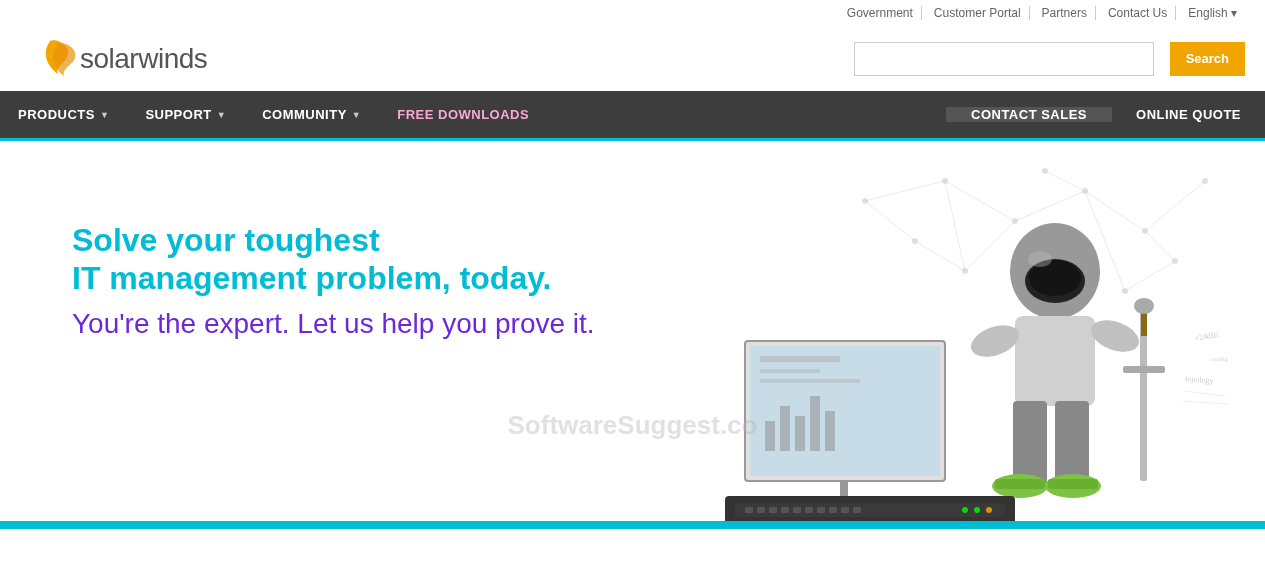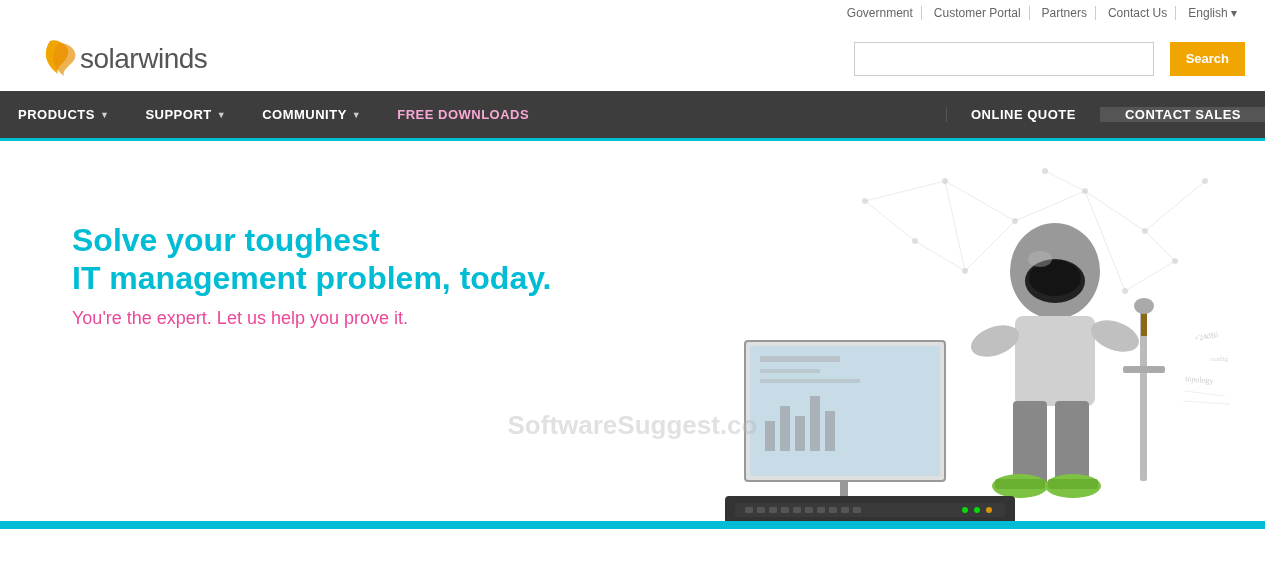--- a/index.html
+++ b/index.html
@@ -130,22 +130,22 @@
       top: 80px;
     }
     .hero-headline {
       font-size: 32px;
       font-weight: bold;
       color: #00bcd4;
       line-height: 1.2;
       max-width: 560px;
     }
     .hero-subheadline {
-      font-size: 18px;
-      color: #ec4899;
+      font-size: 28px;
+      color: #6d28d9;
       margin-top: 10px;
       max-width: 600px;
     }
 
     
     .hero-image-area {
       position: absolute;
       right: 0;
       top: 0;
       width: 600px;
@@ -219,25 +219,25 @@
     </div>
     <div class="nav-item">
       <span>COMMUNITY</span>
       <span class="chevron">▼</span>
     </div>
     <div class="nav-item free-downloads">
       <span>FREE DOWNLOADS</span>
     </div>
   </div>
   <div class="nav-right">
+    <div class="nav-cta contact-sales">
+      <span>CONTACT SALES</span>
+    </div>
     <div class="nav-cta">
       <span>ONLINE QUOTE</span>
-    </div>
-    <div class="nav-cta contact-sales">
-      <span>CONTACT SALES</span>
     </div>
   </div>
 </nav>
 
 <div class="hero">
   <div class="hero-text">
     <div class="hero-headline">
       <span>Solve your toughest</span><br>
       <span>IT management problem, today.</span>
     </div>

